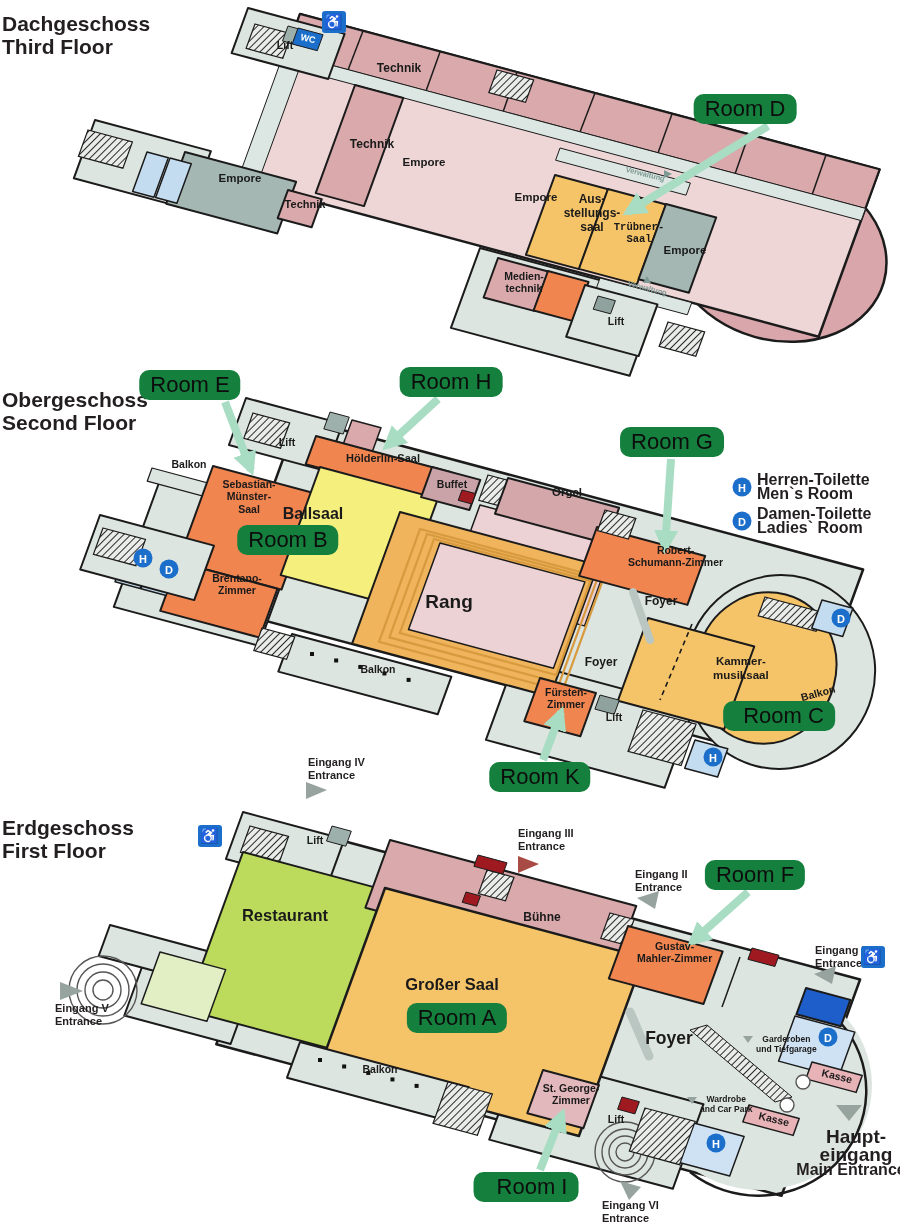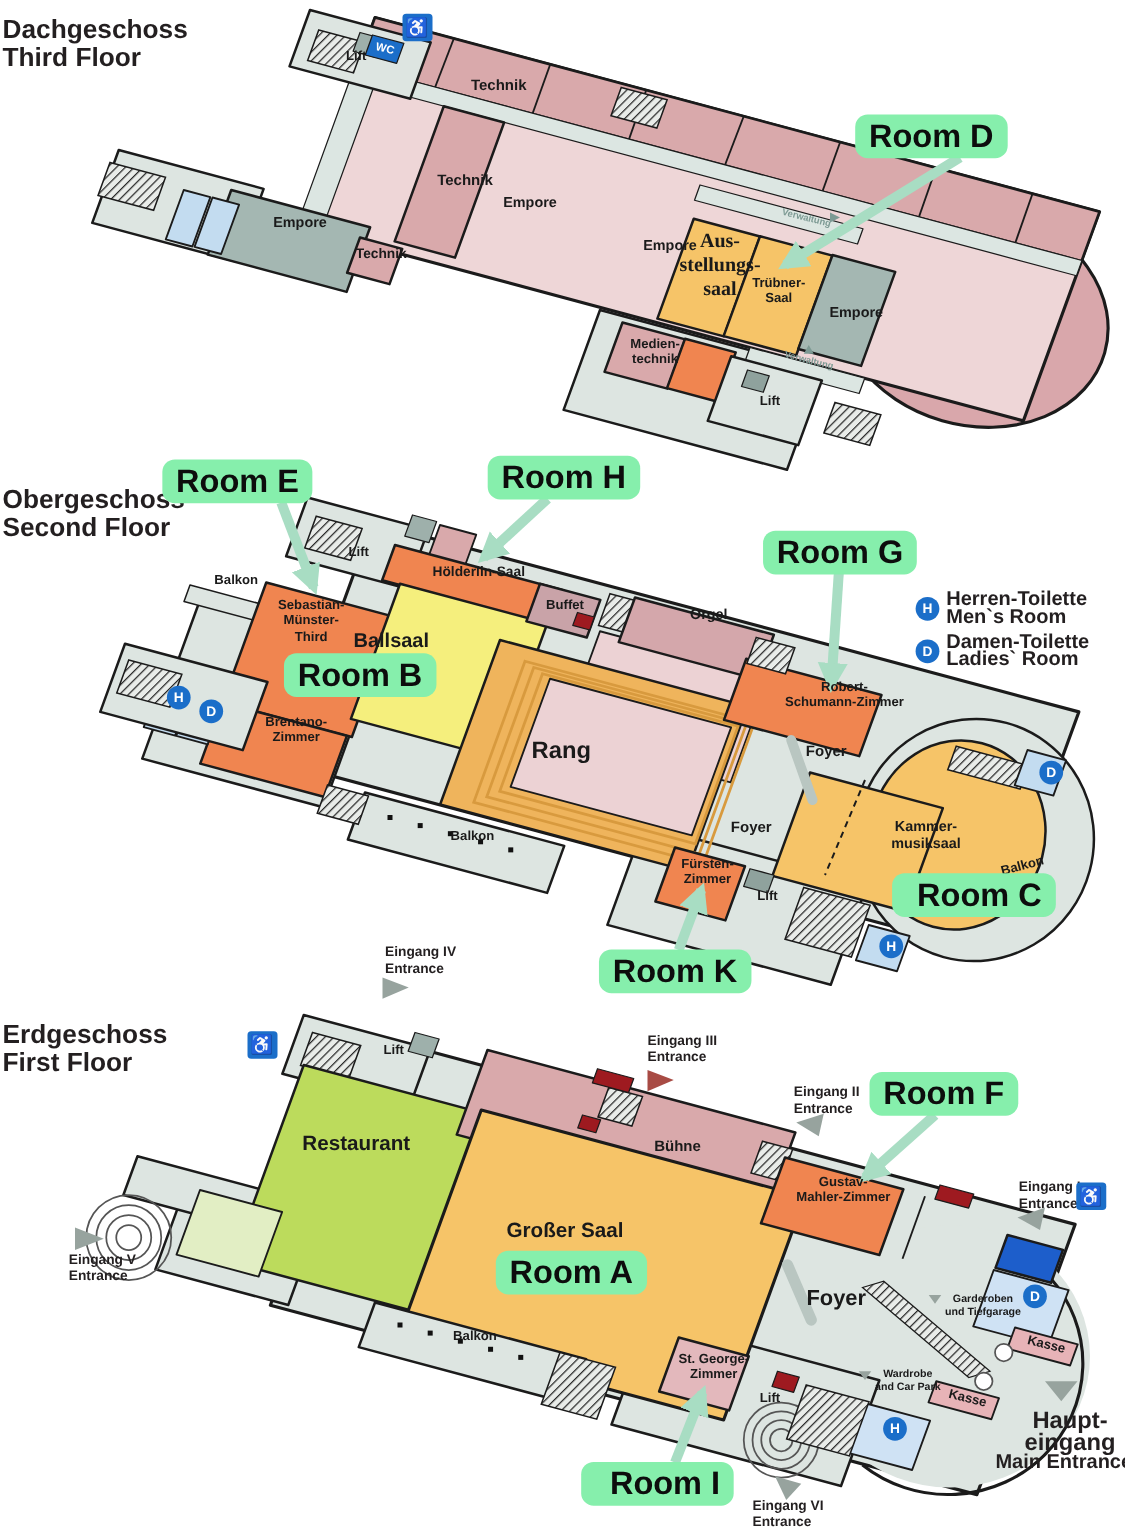--- a/index.html
+++ b/index.html
@@ -3,22 +3,22 @@
 <meta charset="utf-8">
 <style>
   html,body{margin:0;padding:0;background:#ffffff;}
   #stage{position:relative;width:900px;height:1222px;overflow:hidden;background:#fff;
          font-family:"Liberation Sans",sans-serif;}
   #plan-svg{position:absolute;left:0;top:0;}
   .lbl{position:absolute;font-weight:bold;color:#1a1a1a;text-align:center;
        white-space:pre-line;transform:translate(-50%,-50%);line-height:1.18;}
   .lbl.left{transform:translate(0,-50%);text-align:center;}
   .ftitle{position:absolute;font-size:21px;font-weight:bold;color:#231f20;line-height:23px;white-space:pre-line;}
-  .badge{position:absolute;transform:translate(-50%,-50%);background:#86efac;border-radius:10px;
-         padding:2px 11px;font-size:26px;font-weight:bold;color:#0d0d0d;white-space:nowrap;}
+  .badge{position:absolute;transform:translate(-50%,-50%);background:#15803d;border-radius:10px;
+         padding:2px 11px;font-size:22px;font-weight:normal;color:#0d0d0d;white-space:nowrap;}
   .cic{position:absolute;width:19px;height:19px;border-radius:50%;background:#1b6ec9;color:#fff;
        font-size:11px;font-weight:bold;display:flex;align-items:center;justify-content:center;
        transform:translate(-50%,-50%);}
   .wch{position:absolute;width:24px;height:22px;border-radius:3px;background:#1b6ec9;color:#fff;
        font-size:15px;display:flex;align-items:center;justify-content:center;transform:translate(-50%,-50%);}
   .ent{position:absolute;font-size:11px;font-weight:bold;color:#231f20;line-height:12.5px;white-space:pre-line;}
   .main-ent-de{position:absolute;font-size:19px;font-weight:bold;color:#231f20;line-height:18px;
        text-align:center;white-space:pre-line;transform:translate(-50%,-50%);}
   .main-ent-en{position:absolute;font-size:16px;font-weight:bold;color:#231f20;
        transform:translate(-50%,-50%);white-space:nowrap;}
@@ -211,36 +211,36 @@
 
   <div id="overlay">
       <div class="lbl" style="left: 285px; top: 45px; font-size: 10.5px;">Lift</div>
       <div class="lbl" style="left: 399px; top: 68px; font-size: 12px;">Technik</div>
       <div class="lbl" style="left: 372px; top: 144px; font-size: 12px;">Technik</div>
       <div class="lbl" style="left: 424px; top: 163px; font-size: 11.5px;">Empore</div>
       <div class="lbl" style="left: 240px; top: 179px; font-size: 11.5px;">Empore</div>
       <div class="lbl" style="left: 305px; top: 204px; font-size: 11px;">Technik</div>
       <div class="lbl" style="left: 645px; top: 175px; font-size: 7.5px; color: rgb(125, 154, 148); transform: translate(-50%, -50%) rotate(14deg);">Verwaltung</div>
       <div class="lbl" style="left: 536px; top: 198px; font-size: 11.5px;">Empore</div>
-      <div class="lbl" style="left: 576px; top: 213px; font-size: 16px; font-family: Liberation Serif, serif;">Aus-
+      <div class="lbl" style="left: 592px; top: 213px; font-size: 12px;">Aus-
 stellungs-
 saal</div>
-      <div class="lbl" style="left: 623px; top: 233px; font-size: 10.5px;">Trübner-
+      <div class="lbl" style="left: 639px; top: 233px; font-size: 10.5px; font-family: Liberation Mono, monospace;">Trübner-
 Saal</div>
       <div class="lbl" style="left: 685px; top: 251px; font-size: 11.5px;">Empore</div>
       <div class="lbl" style="left: 647px; top: 289px; font-size: 7.5px; color: rgb(125, 154, 148); transform: translate(-50%, -50%) rotate(14deg);">Verwaltung</div>
       <div class="lbl" style="left: 524px; top: 282px; font-size: 10.5px;">Medien-
 technik</div>
       <div class="lbl" style="left: 616px; top: 321px; font-size: 10.5px;">Lift</div>
       <div class="lbl" style="left: 189px; top: 464px; font-size: 10.5px;">Balkon</div>
       <div class="lbl" style="left: 287px; top: 442px; font-size: 10.5px;">Lift</div>
       <div class="lbl" style="left: 383px; top: 458px; font-size: 11px;">Hölderlin-Saal</div>
       <div class="lbl" style="left: 249px; top: 497px; font-size: 10.5px;">Sebastian-
 Münster-
-Third</div>
+Saal</div>
       <div class="lbl" style="left: 313px; top: 514px; font-size: 16px;">Ballsaal</div>
       <div class="lbl" style="left: 452px; top: 484px; font-size: 10.5px;">Buffet</div>
       <div class="lbl" style="left: 567px; top: 493px; font-size: 11.5px;">Orgel</div>
       <div class="lbl" style="left: 237px; top: 584px; font-size: 10.5px;">Brentano-
 Zimmer</div>
       <div class="lbl" style="left: 449px; top: 602px; font-size: 19px;">Rang</div>
       <div class="lbl left" style="left: 628px; top: 556px; font-size: 10.5px;">Robert-
 Schumann-Zimmer</div>
       <div class="lbl" style="left: 661px; top: 601px; font-size: 12px;">Foyer</div>
       <div class="lbl" style="left: 601px; top: 662px; font-size: 12px;">Foyer</div>

